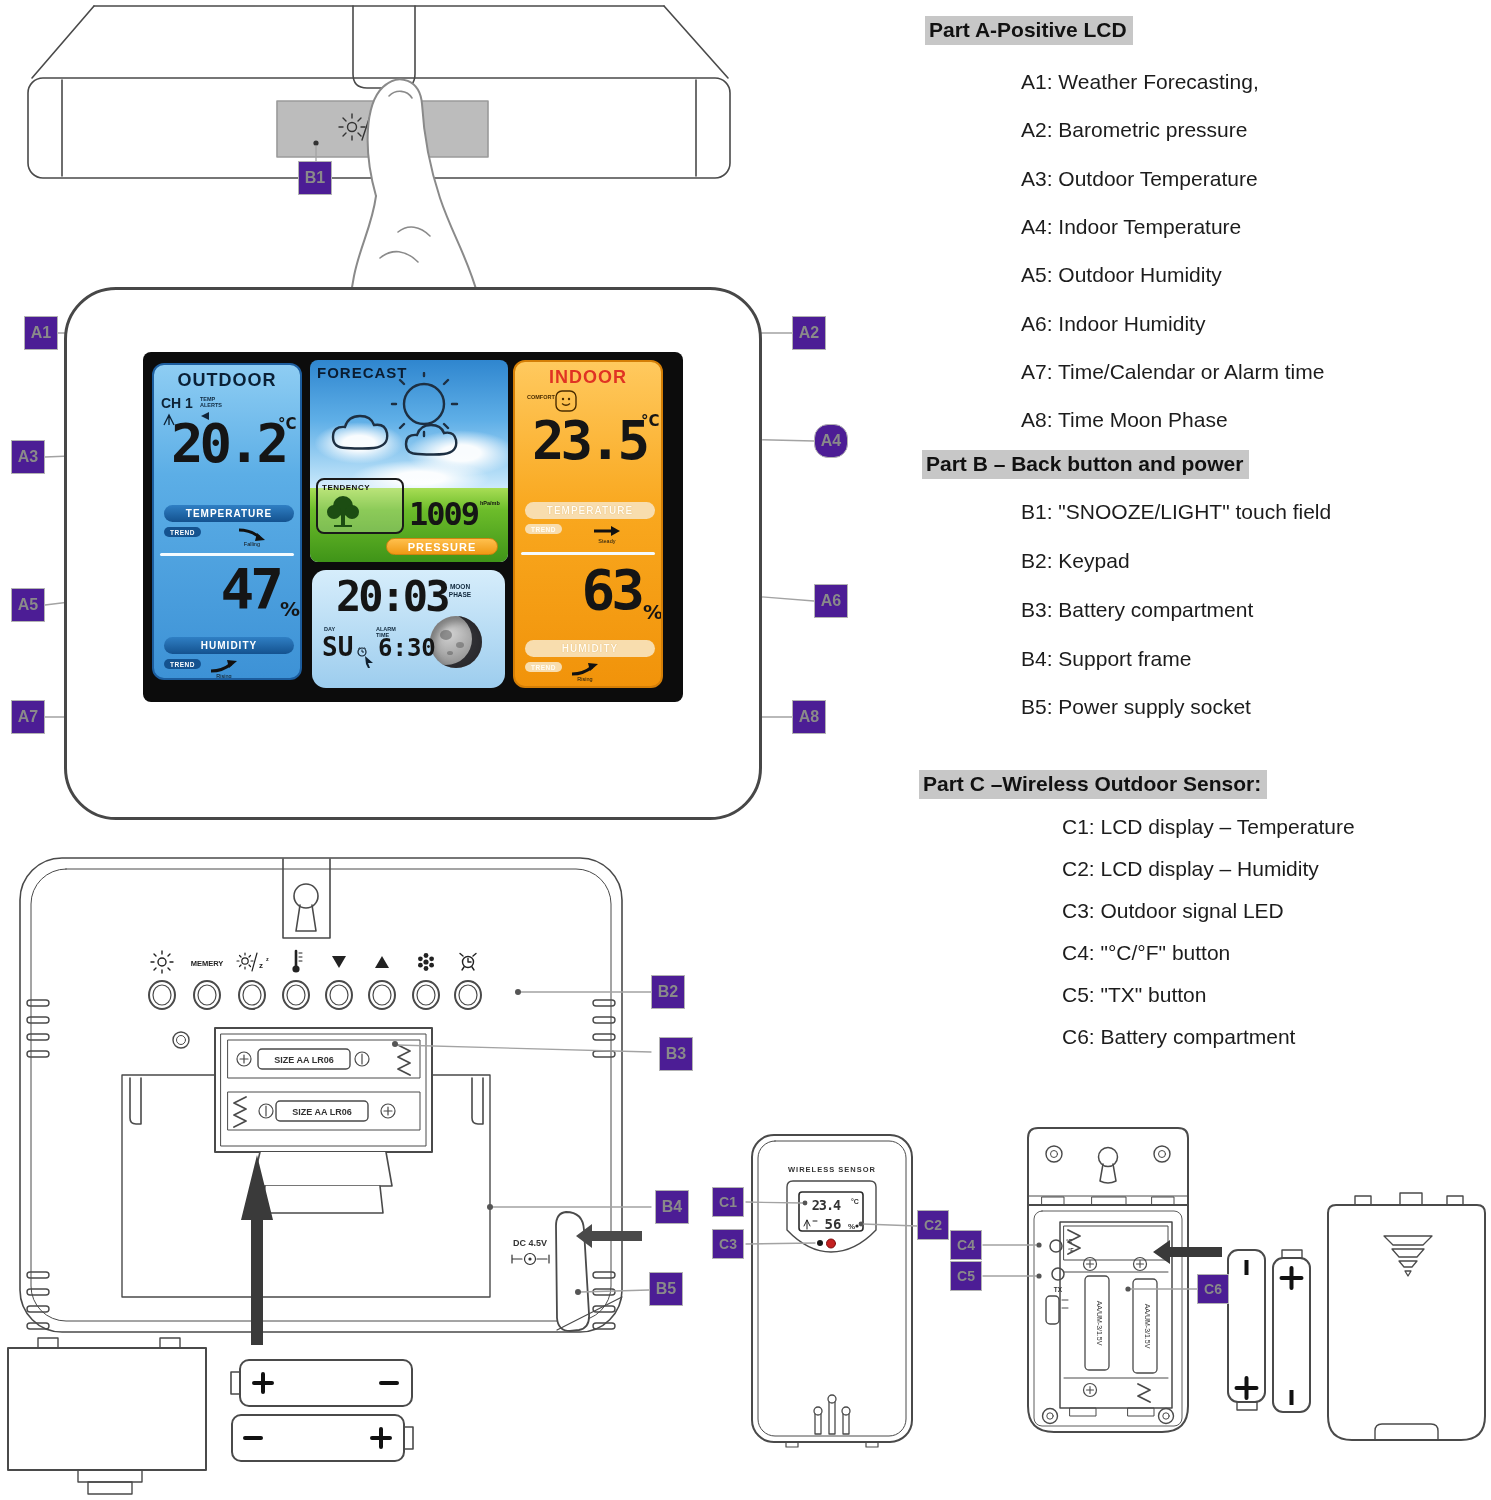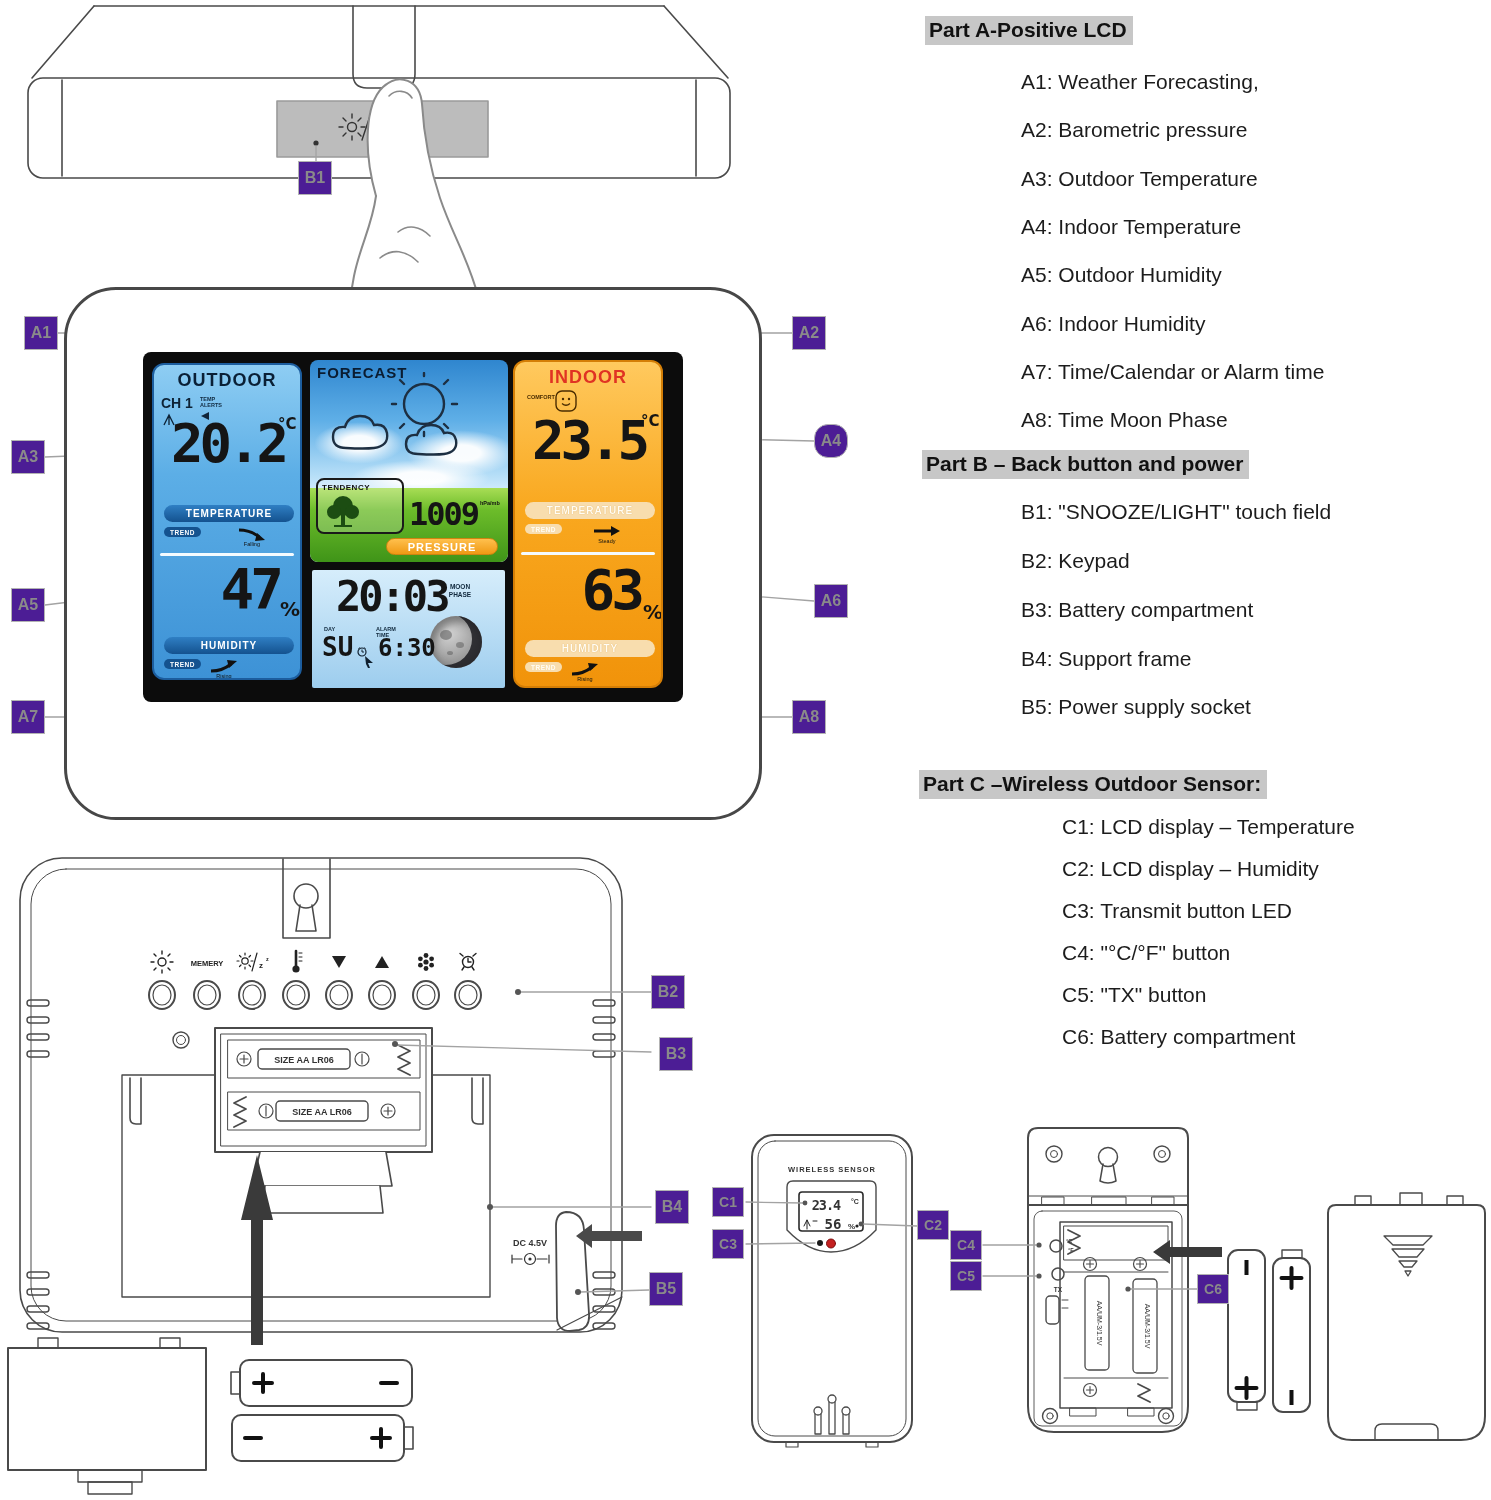--- a/index.html
+++ b/index.html
@@ -24,21 +24,21 @@
               border:3px solid #474747;border-radius:52px;box-sizing:border-box;z-index:5;}
   #screen{position:absolute;left:143px;top:352px;width:540px;height:350px;background:#0c0c0c;
           border-radius:8px;z-index:6;}
   .panel{position:absolute;box-sizing:border-box;overflow:hidden;}
   #panel-outdoor{left:9px;top:11px;width:150px;height:317px;border-radius:12px;
      background:linear-gradient(180deg,#8ecdf3 0%,#5caee6 35%,#3d92d6 100%);border:2px solid #1c5d9e;}
   #panel-indoor{left:370px;top:8px;width:150px;height:328px;border-radius:12px;
      background:linear-gradient(180deg,#ffc95e 0%,#f9a81f 45%,#f1930a 100%);border:2px solid #d47e06;}
   #panel-forecast{left:167px;top:8px;width:198px;height:202px;border-radius:8px;
      background:linear-gradient(180deg,#2f86cf 0%,#5fafe7 30%,#b9e0f8 58%,#cfeafc 64%);}
-  #panel-clock{left:169px;top:218px;width:193px;height:118px;border-radius:2px;
+  #panel-clock{left:169px;top:218px;width:193px;height:118px;border-radius:14px;
      background:linear-gradient(180deg,#d6edfb 0%,#9dcdee 100%);}
 
   .lcd-title{position:absolute;left:0;right:0;top:5px;text-align:center;font-weight:bold;
              font-size:18px;letter-spacing:1px;color:#0a2036;}
   #panel-indoor .lcd-title{color:#e03323;}
   .seg{font-family:"DejaVu Sans Mono",monospace;font-weight:bold;color:#151515;}
   .big-temp{position:absolute;left:4px;top:52px;width:140px;text-align:center;font-size:54px;
             letter-spacing:-4px;line-height:1;}
   .big-hum{position:absolute;left:0px;top:196px;width:126px;text-align:right;font-size:56px;
            letter-spacing:-4px;line-height:1;}
@@ -578,18 +578,18 @@
   <div class="legend-h" style="left:922px;top:450px;">Part B – Back button and power</div>
   <div class="legend-item" style="left:977px;top:500px;">B1: "SNOOZE/LIGHT" touch field</div>
   <div class="legend-item" style="left:977px;top:549px;">B2: Keypad</div>
   <div class="legend-item" style="left:977px;top:598px;">B3: Battery compartment</div>
   <div class="legend-item" style="left:977px;top:647px;">B4: Support frame</div>
   <div class="legend-item" style="left:977px;top:695px;">B5: Power supply socket</div>
 
   <div class="legend-h" style="left:919px;top:770px;">Part C –Wireless Outdoor Sensor:</div>
   <div class="legend-item" style="left:1018px;top:815px;">C1: LCD display – Temperature</div>
   <div class="legend-item" style="left:1018px;top:857px;">C2: LCD display – Humidity</div>
-  <div class="legend-item" style="left:1018px;top:899px;">C3: Transmit button LED</div>
+  <div class="legend-item" style="left:1018px;top:899px;">C3: Outdoor signal LED</div>
   <div class="legend-item" style="left:1018px;top:941px;">C4: "°C/°F" button</div>
   <div class="legend-item" style="left:1018px;top:983px;">C5: "TX" button</div>
   <div class="legend-item" style="left:1018px;top:1025px;">C6: Battery compartment</div>
 
 </div>
 
 </body></html>

